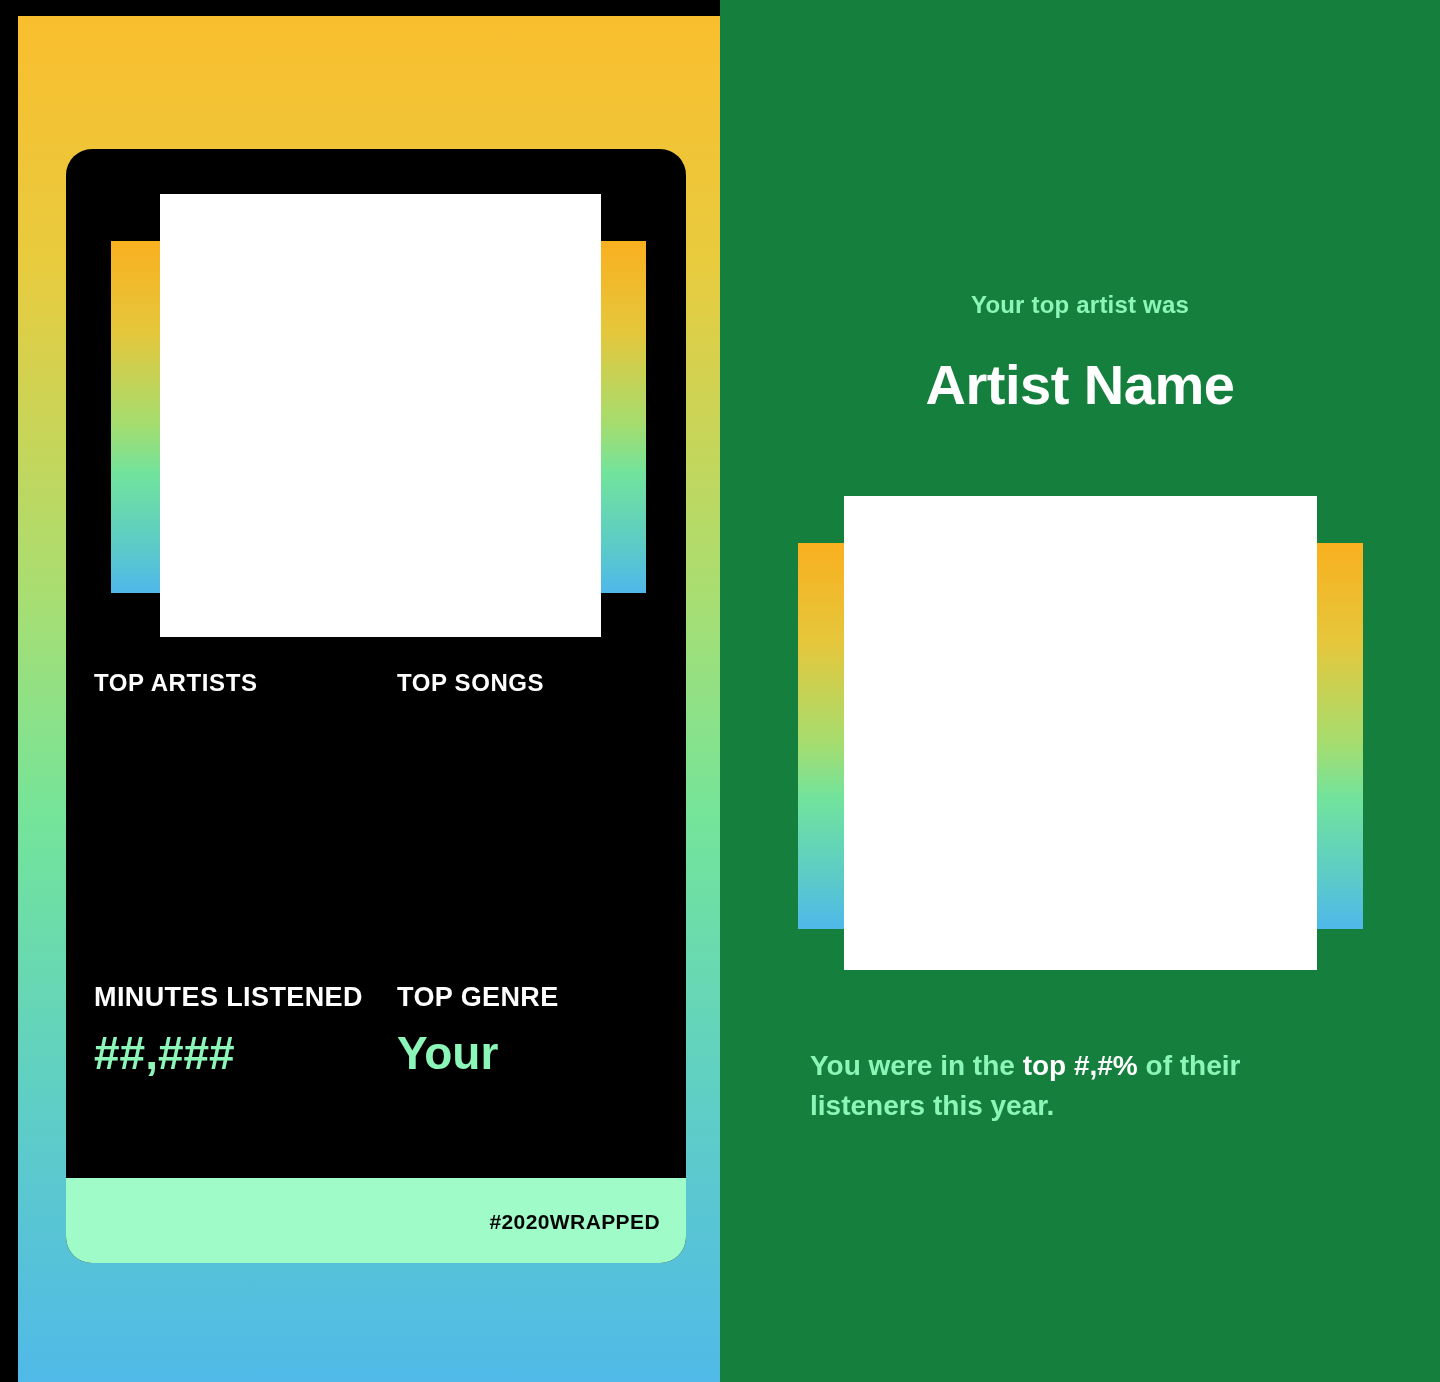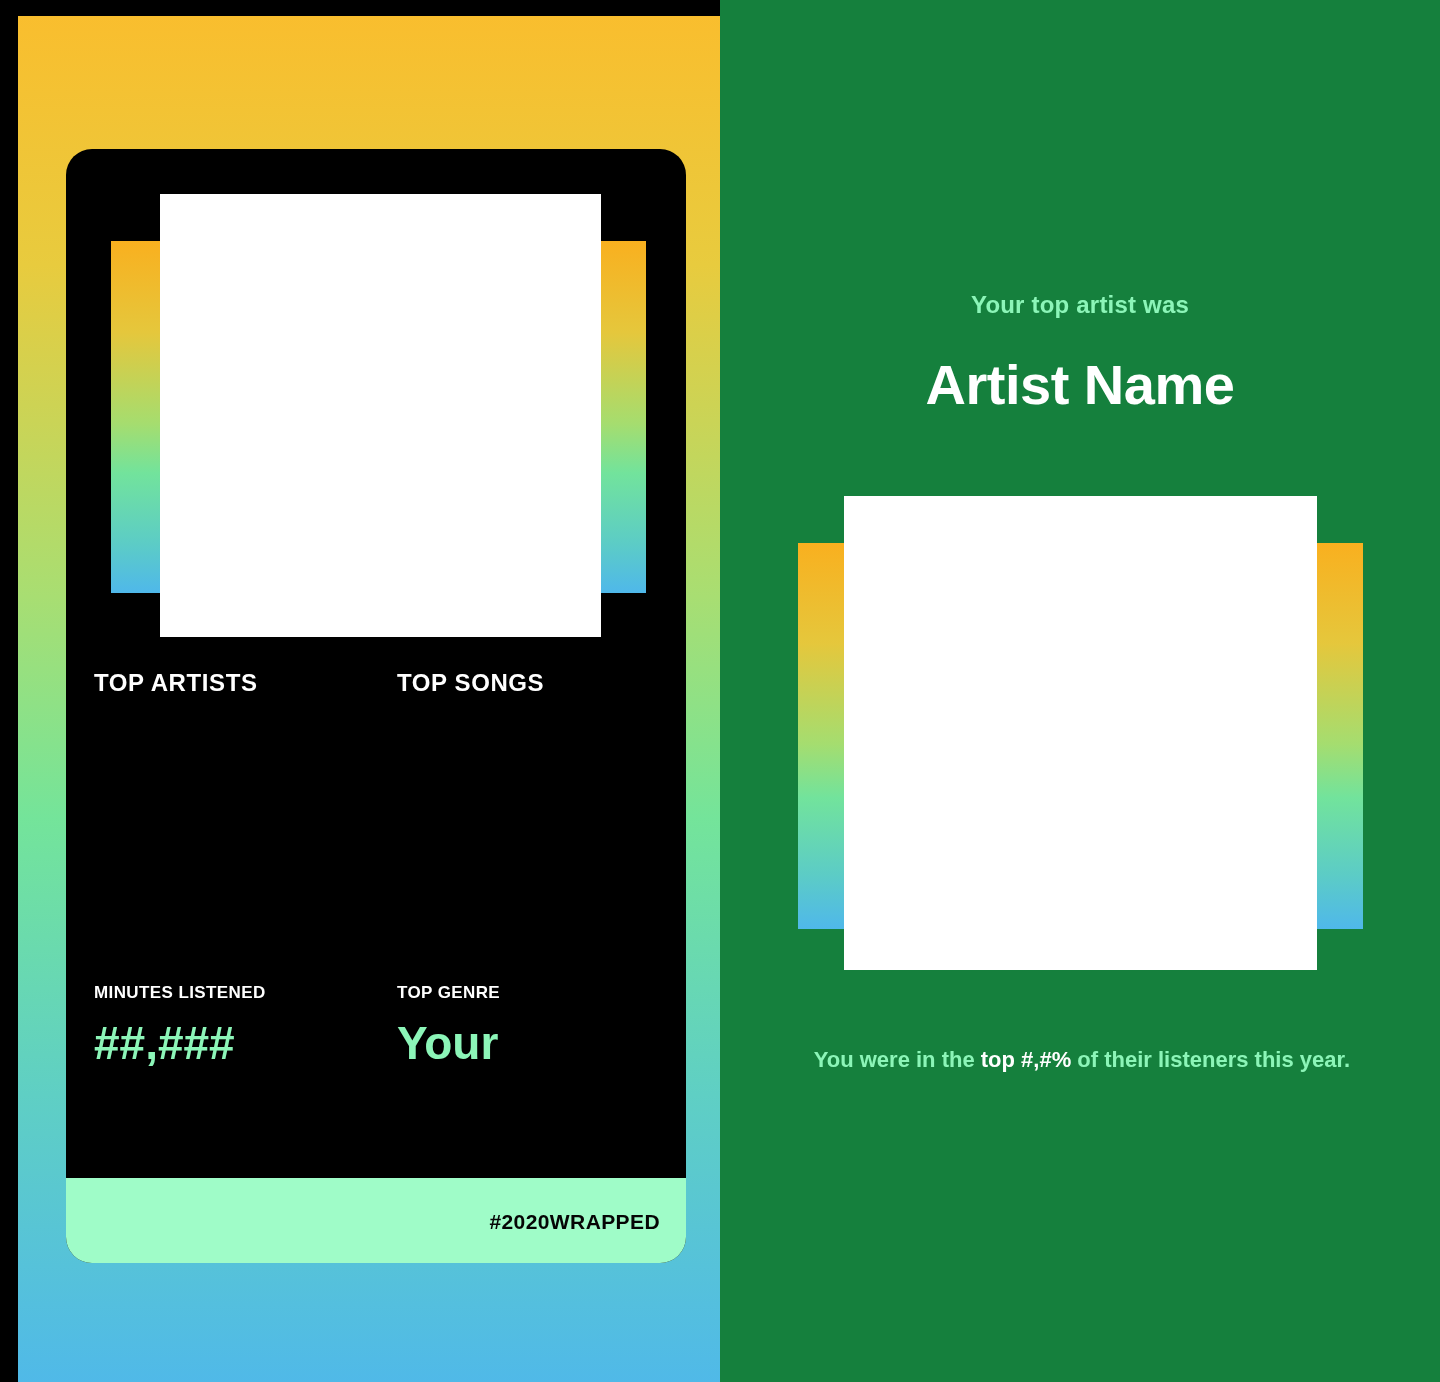--- a/index.html
+++ b/index.html
@@ -99,21 +99,21 @@
     color: #FFFFFF;
     font-weight: 700;
     margin-right: 5px;
   }
 
   .stat-block { position: absolute; }
   .stat-block.minutes { left: 28px; top: 835px; }
   .stat-block.genre   { left: 331px; top: 835px; }
 
   .stat-label {
-    font-size: 17px;
+    font-size: 27px;
     font-weight: 700;
     letter-spacing: 0.4px;
     color: #FFFFFF;
     line-height: 1;
     margin: 0;
   }
   .stat-value {
     margin: 18px 0 0 0;
     font-size: 46px;
     font-weight: 700;
@@ -202,22 +202,22 @@
     width: 473px;
     height: 474px;
     background: #FFFFFF;
   }
 
   .listener-note {
     position: absolute;
     left: 90px;
     top: 1018px;
     width: 540px;
-    text-align: right;
-    font-size: 22px;
+    text-align: left;
+    font-size: 28px;
     font-weight: 700;
     line-height: 40px;
     color: #8CF5B8;
   }
   .listener-note .hl { color: #FFFFFF; }
 </style>
 </head>
 <body>
 
 <div class="screen">

